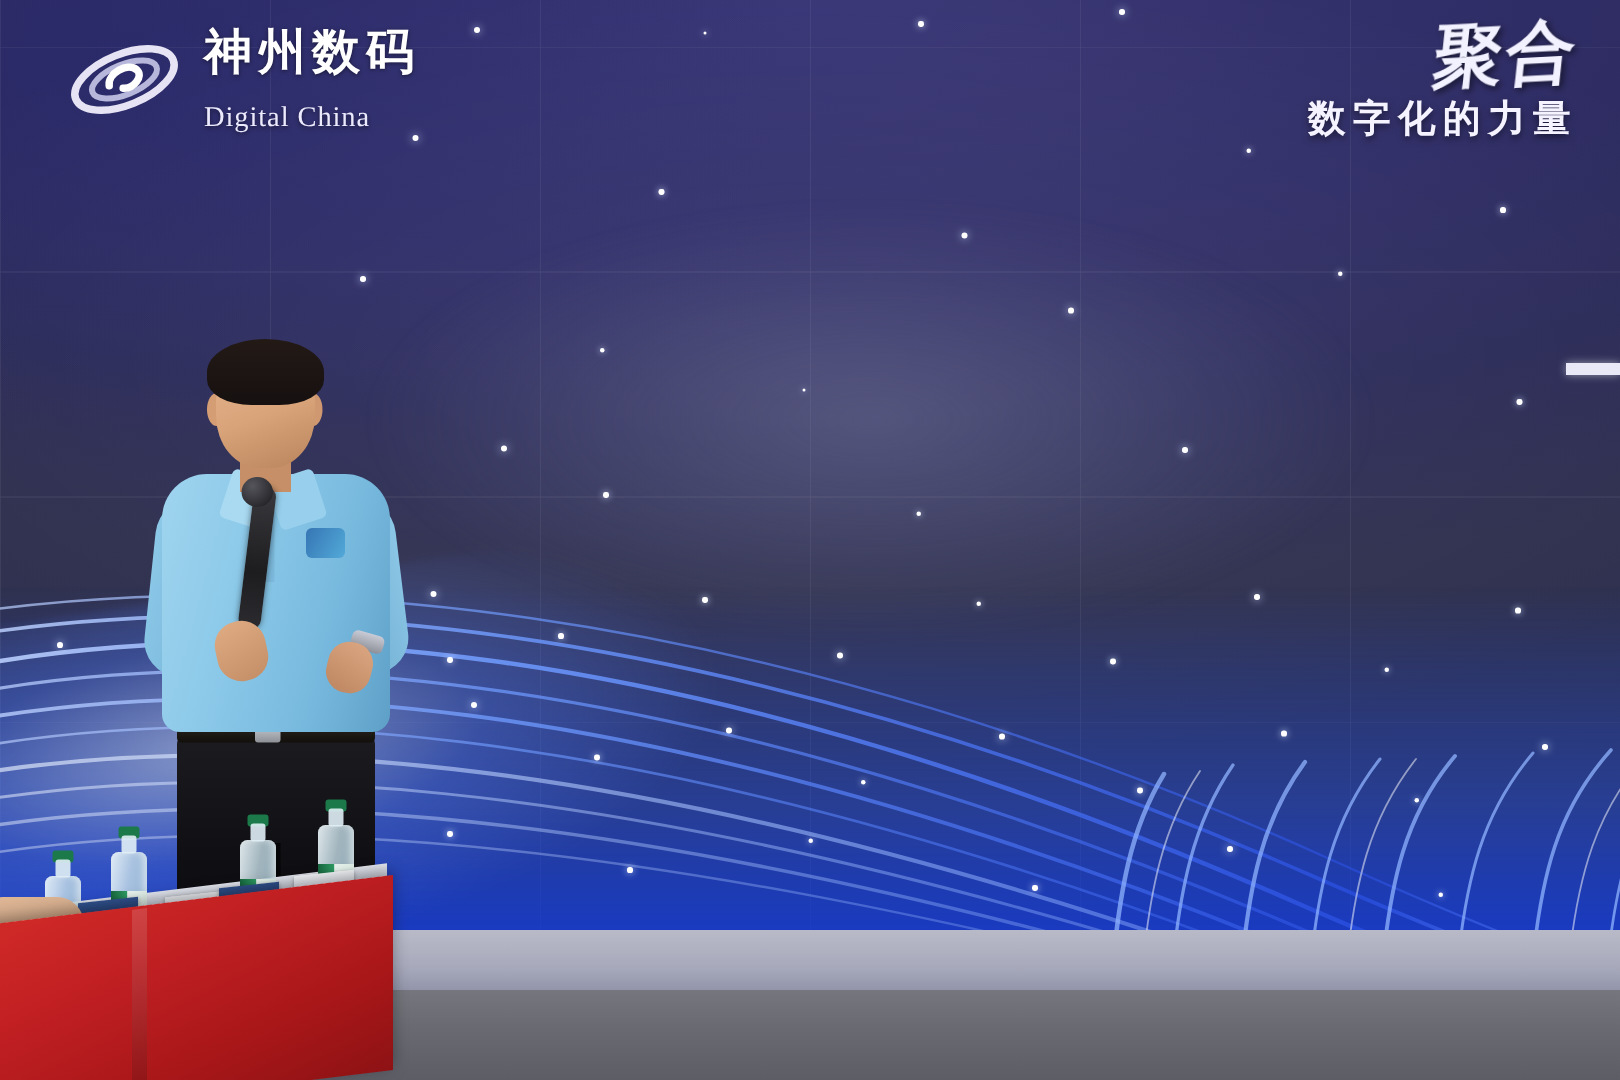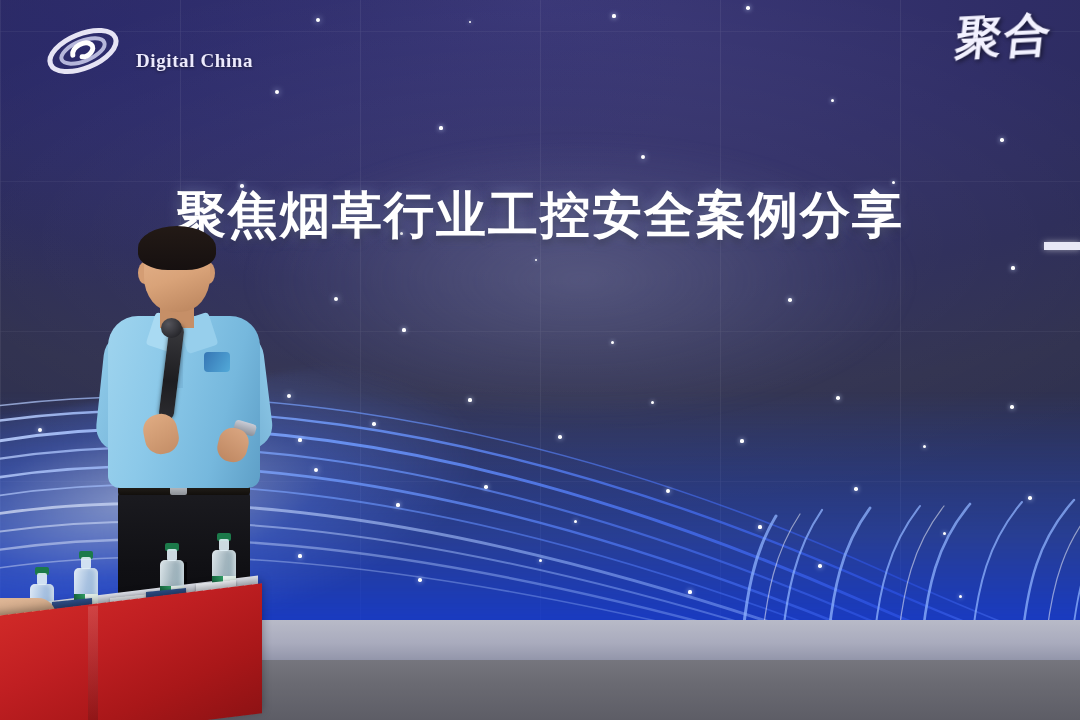--- a/index.html
+++ b/index.html
@@ -49,21 +49,21 @@
 
   
   .dot{position:absolute;border-radius:50%;background:#fff;}
 
   
   .logo{position:absolute;left:44px;top:18px;display:flex;align-items:center;gap:14px;}
   .logo-mark{width:78px;height:66px;}
   .logo-text{line-height:1;}
   .logo-cn{font-size:32px;font-weight:700;color:#fff;letter-spacing:4px;
     text-shadow:0 1px 3px rgba(0,0,0,.5);}
-  .logo-en{font-size:19px;font-weight:700;color:#eceafd;letter-spacing:.6px;margin-top:19px;
+  .logo-en{font-size:19px;font-weight:400;color:#eceafd;letter-spacing:.6px;margin-top:19px;
     font-family:"Liberation Serif","DejaVu Serif",serif;text-shadow:0 1px 3px rgba(0,0,0,.5);}
 
   
   .brand{position:absolute;right:28px;top:14px;text-align:right;}
   .brand-cal{font-size:46px;font-weight:700;color:#f2f1ff;letter-spacing:2px;
     font-family:"Liberation Serif","DejaVu Serif",serif;
     transform:skewX(-9deg) rotate(-3deg);
     text-shadow:2px 2px 5px rgba(0,0,0,.55);line-height:1;display:inline-block;
     filter:blur(.25px);}
   .brand-sub{font-size:25px;font-weight:700;color:#f4f3ff;letter-spacing:5px;margin-top:2px;
@@ -274,29 +274,30 @@
       <div class="logo-mark">
         <svg width="78" height="66" viewBox="0 0 78 66">
           <g transform="rotate(-22 39 33)">
             <ellipse cx="39" cy="33" rx="35" ry="17" fill="none" stroke="#f0eefc" stroke-width="5" opacity=".95"></ellipse>
             <ellipse cx="39" cy="33" rx="23" ry="10" fill="none" stroke="#cfd0ee" stroke-width="4" opacity=".85"></ellipse>
             <path d="M28 33 C 30 25, 45 23, 49 30 C 52 36, 42 41, 36 38" fill="none" stroke="#ffffff" stroke-width="5" stroke-linecap="round"></path>
           </g>
         </svg>
       </div>
       <div class="logo-text">
+        <div class="logo-cn">神州数码</div>
         <div class="logo-en">Digital China</div>
       </div>
     </div>
 
     <div class="brand">
       <div class="brand-cal">聚合</div>
-    </div>
-
-    <div class="slide-title">聚焦烟草行业工控安全案例分享</div>
+      <div class="brand-sub">数字化的力量</div>
+    </div>
+
     <div class="right-dash"></div>
   </div>
 
   <div class="floor-top"></div>
   <div class="floor"></div>
 
   <div class="speaker">
     <div class="sp-legs"></div>
     <div class="sp-legsplit"></div>
     <div class="sp-belt"></div>

